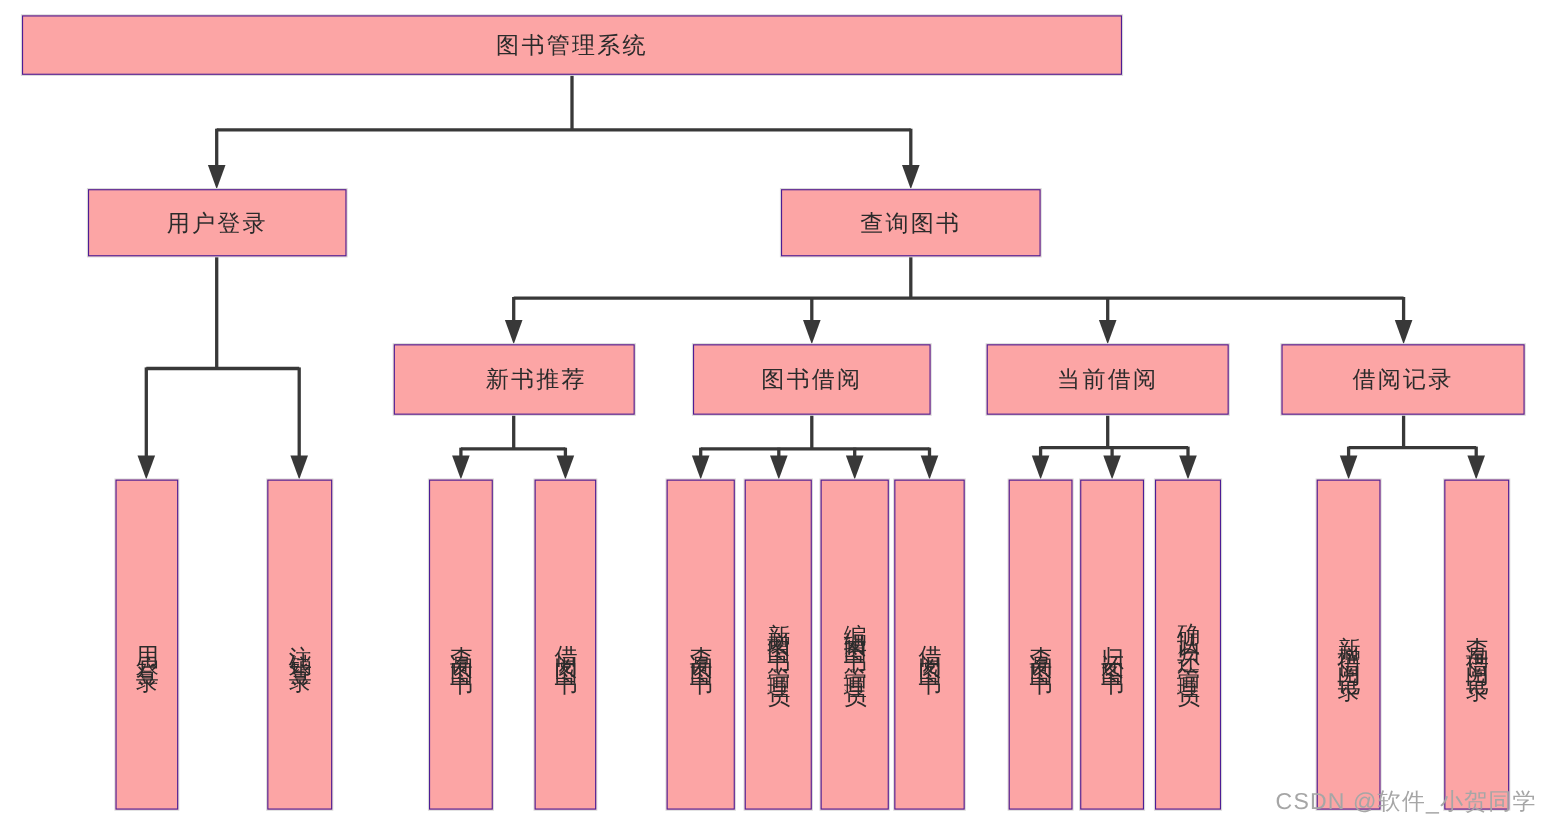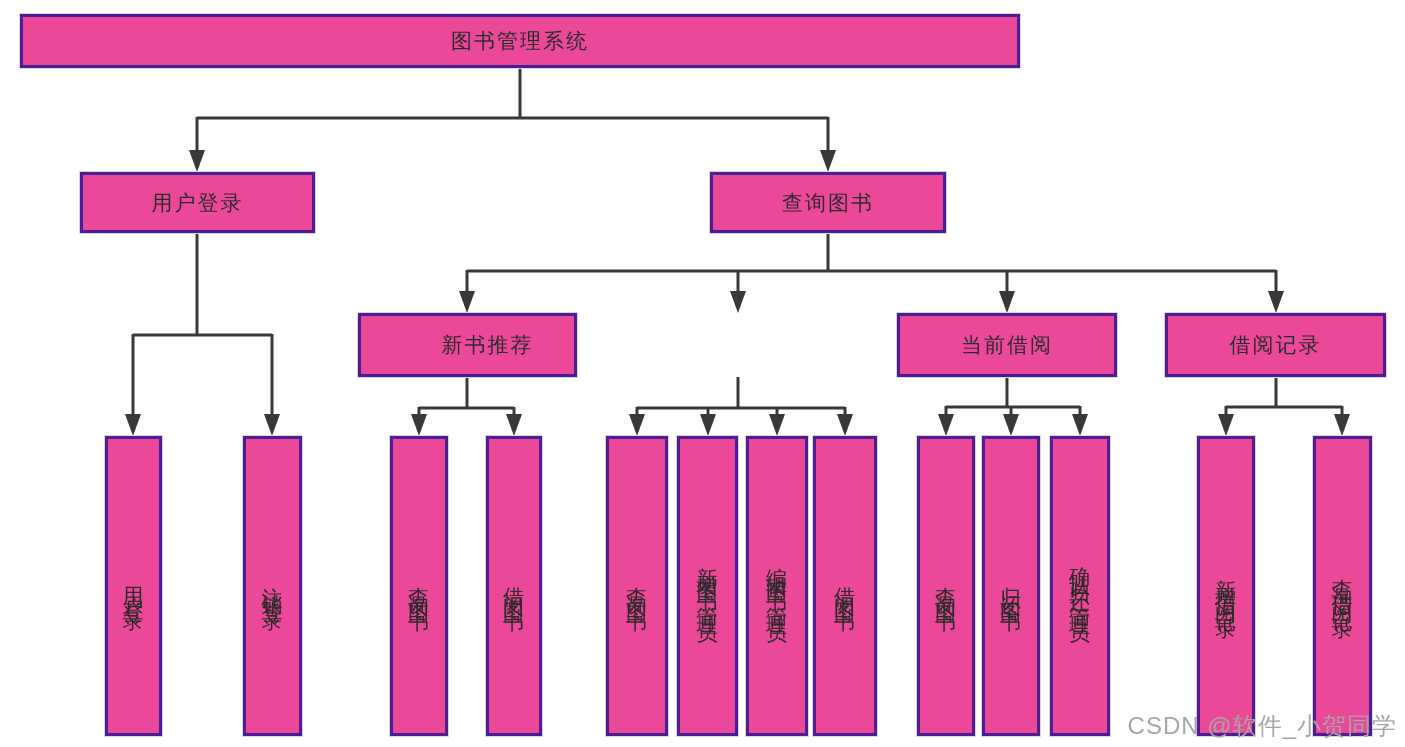--- a/index.html
+++ b/index.html
@@ -19,22 +19,22 @@
     position: absolute;
     left: 0;
     top: 0;
     width: 1405px;
     height: 747px;
     pointer-events: none;
   }
   .node {
     position: absolute;
     box-sizing: border-box;
-    background: #ec4899;
-    border: 3px solid #4c1d95;
+    background: #fca5a5;
+    border: 1px solid #4c1d95;
     display: flex;
     align-items: center;
     justify-content: center;
     color: #2b2b2b;
     font-size: 21px;
     letter-spacing: 2px;
     white-space: nowrap;
     box-shadow: 0 0 0 1px #d8d8d8;
     text-align: center;
   }
@@ -46,21 +46,21 @@
     text-orientation: mixed;
     letter-spacing: 8px;
     font-size: 21px;
     line-height: 1;
     color: #2b2b2b;
   }
   .watermark {
     position: absolute;
     right: 8px;
     bottom: 5px;
-    font-size: 24px;
+    font-size: 21px;
     color: #a6a6a6;
     letter-spacing: 1px;
     white-space: nowrap;
   }
 </style>
 </head>
 <body>
 
 <div class="canvas">
 
@@ -136,20 +136,21 @@
       <polygon points="1334,414 1350,414 1342,436"></polygon>
     </g>
   </svg>
 
   <div class="node" style="left:20px; top:14px; width:1000px; height:54px;">图书管理系统</div>
 
   <div class="node" style="left:80px; top:172px; width:235px; height:61px;">用户登录</div>
   <div class="node" style="left:710px; top:172px; width:236px; height:61px;">查询图书</div>
 
   <div class="node" style="left:358px; top:313px; width:219px; height:64px;padding-left:40px;">新书推荐</div>
+  <div class="node" style="left:630px; top:313px; width:216px; height:64px;">图书借阅</div>
   <div class="node" style="left:897px; top:313px; width:220px; height:64px;">当前借阅</div>
   <div class="node" style="left:1165px; top:313px; width:221px; height:64px;">借阅记录</div>
 
   <div class="node vertical" style="left:105px; top:436px; width:57px; height:300px;">
     <span class="vtext">用户登录</span>
   </div>
   <div class="node vertical" style="left:243px; top:436px; width:59px; height:300px;">
     <span class="vtext">注销登录</span>
   </div>
 

